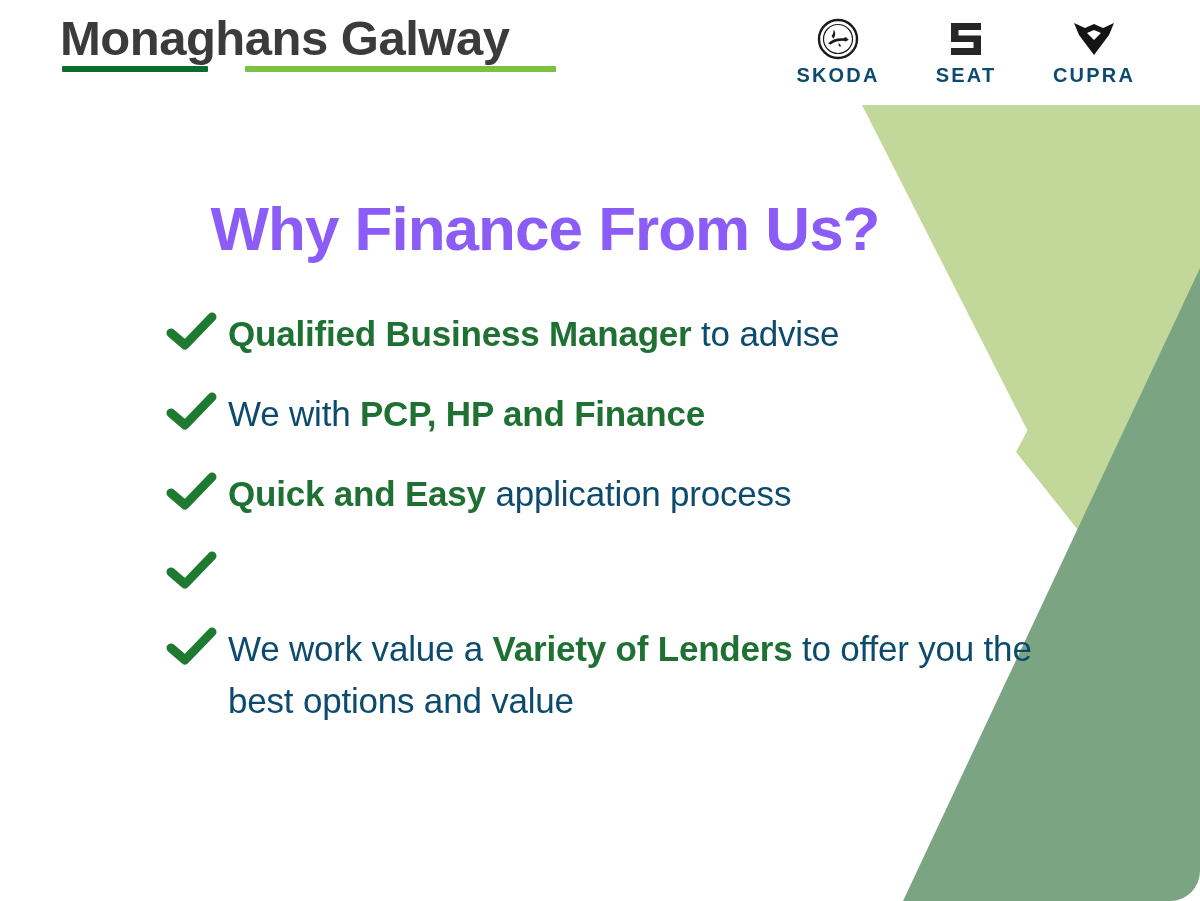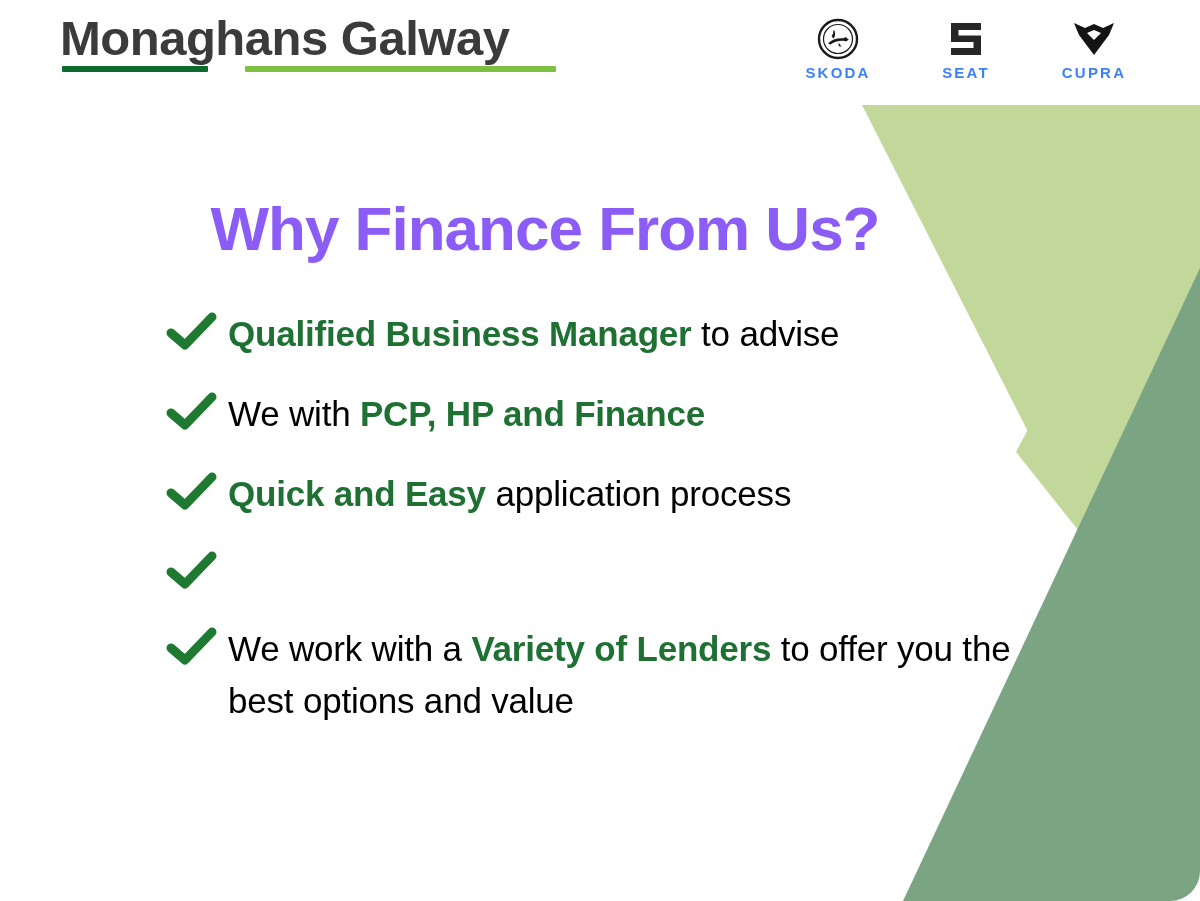--- a/index.html
+++ b/index.html
@@ -75,24 +75,24 @@
     width:96px;
   }
   .brand-mark{
     height:46px;
     display:flex;
     align-items:center;
     justify-content:center;
   }
   .brand-name{
     margin-top:3px;
-    font-size:15px;
+    font-size:20px;
     font-weight:bold;
     letter-spacing:2.2px;
-    color:#3b82f6;
+    color:#0c4a6e;
     line-height:1;
   }
 
   
   .content{
     position:absolute;
     left:0;top:100px;
     width:1200px;
     z-index:4;
   }
@@ -133,21 +133,21 @@
     line-height:1.48;
     color:#2b2b2b;
     letter-spacing:-0.2px;
     padding-top:0;
   }
   .bullet-text .em{
     color:#1f7033;
     font-weight:bold;
   }
   .bullet-text .plain{
-    color:#000000;
+    color:#0c4a6e;
     font-weight:normal;
   }
 </style>
 </head>
 <body>
 
 <div class="slide">
 
   <svg class="deco-layer" viewBox="0 0 1200 901" width="1200" height="901">
     <polygon points="862,105 1200,105 1200,410 1078,530" fill="#c2d89a"></polygon>
@@ -250,20 +250,20 @@
         </span>
       </li>
 
       <li class="bullet">
         <span class="check-icon">
           <svg width="52" height="40" viewBox="0 0 52 40">
             <path d="M5 21 L19 33 L46 5" fill="none" stroke="#1e7a31" stroke-width="9" stroke-linecap="round" stroke-linejoin="round"></path>
           </svg>
         </span>
         <span class="bullet-text">
-          <span class="plain">We work with a </span><span class="em">Variety of Lenders</span><span class="plain"> to offer you the best options and value</span>
+          <span class="plain">We work value a </span><span class="em">Variety of Lenders</span><span class="plain"> to offer you the best options and value</span>
         </span>
       </li>
 
     </ul>
   </div>
 
 </div>
 
 </body></html>

